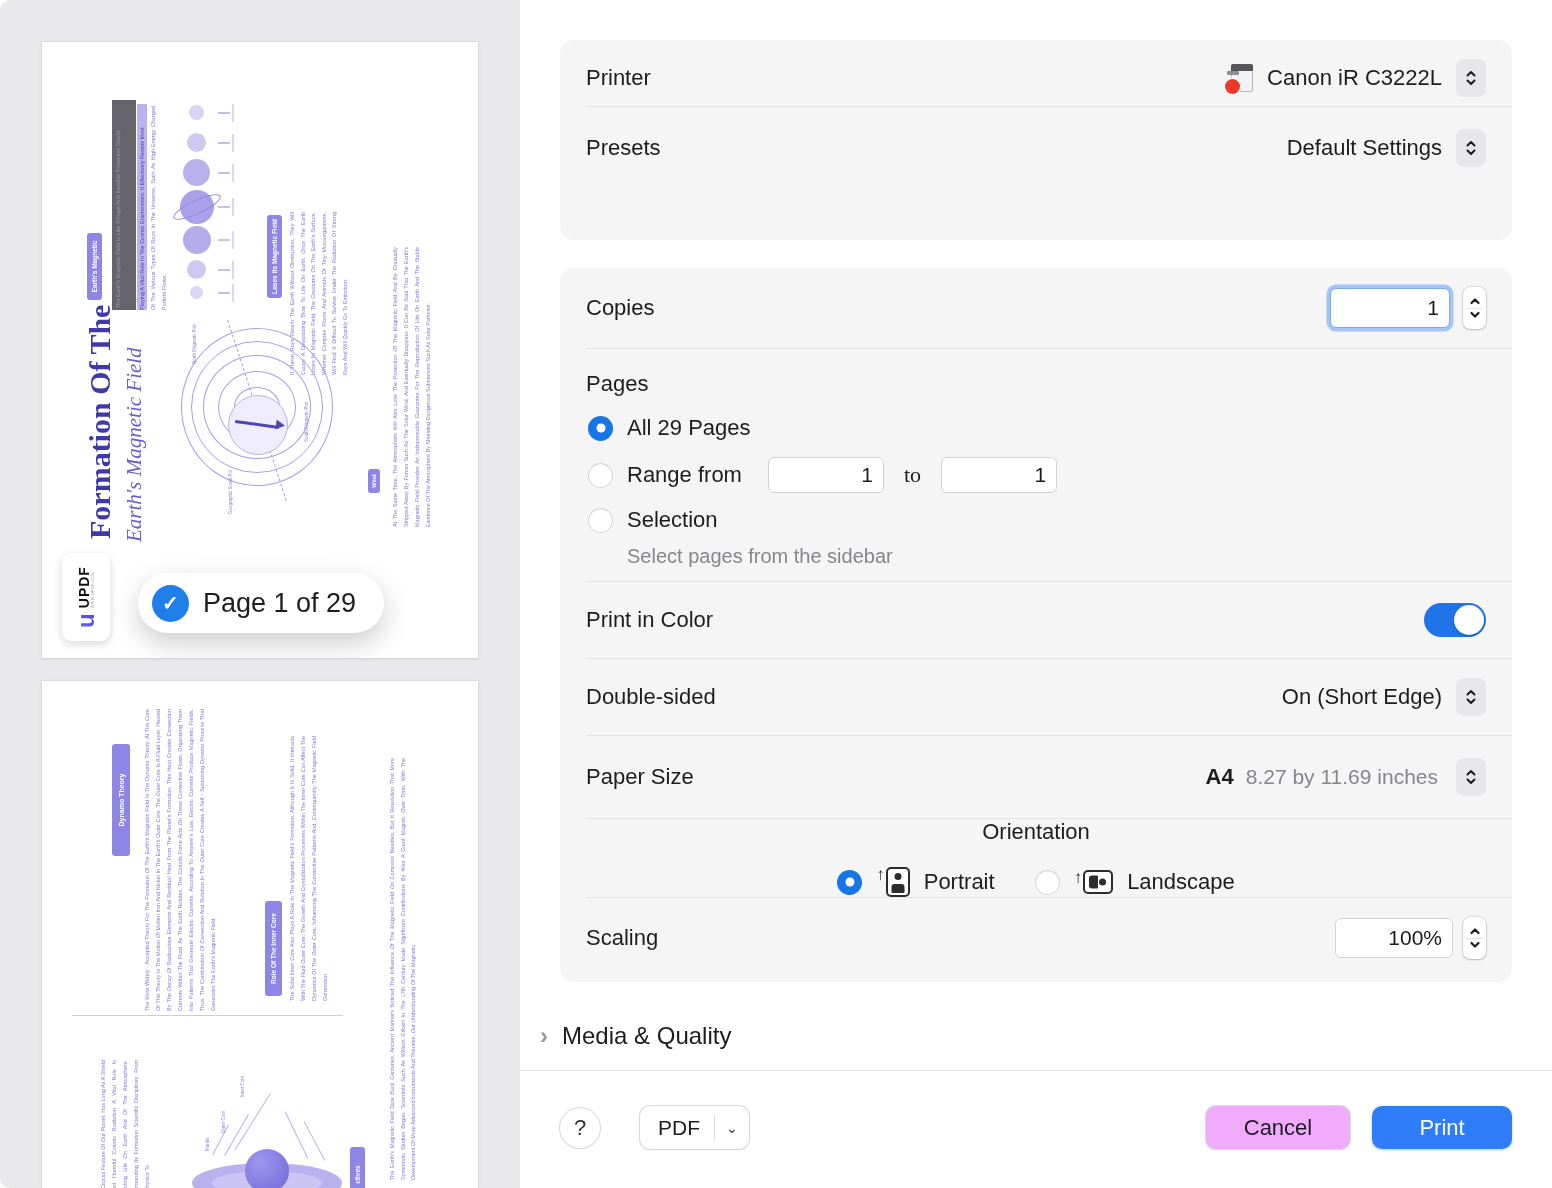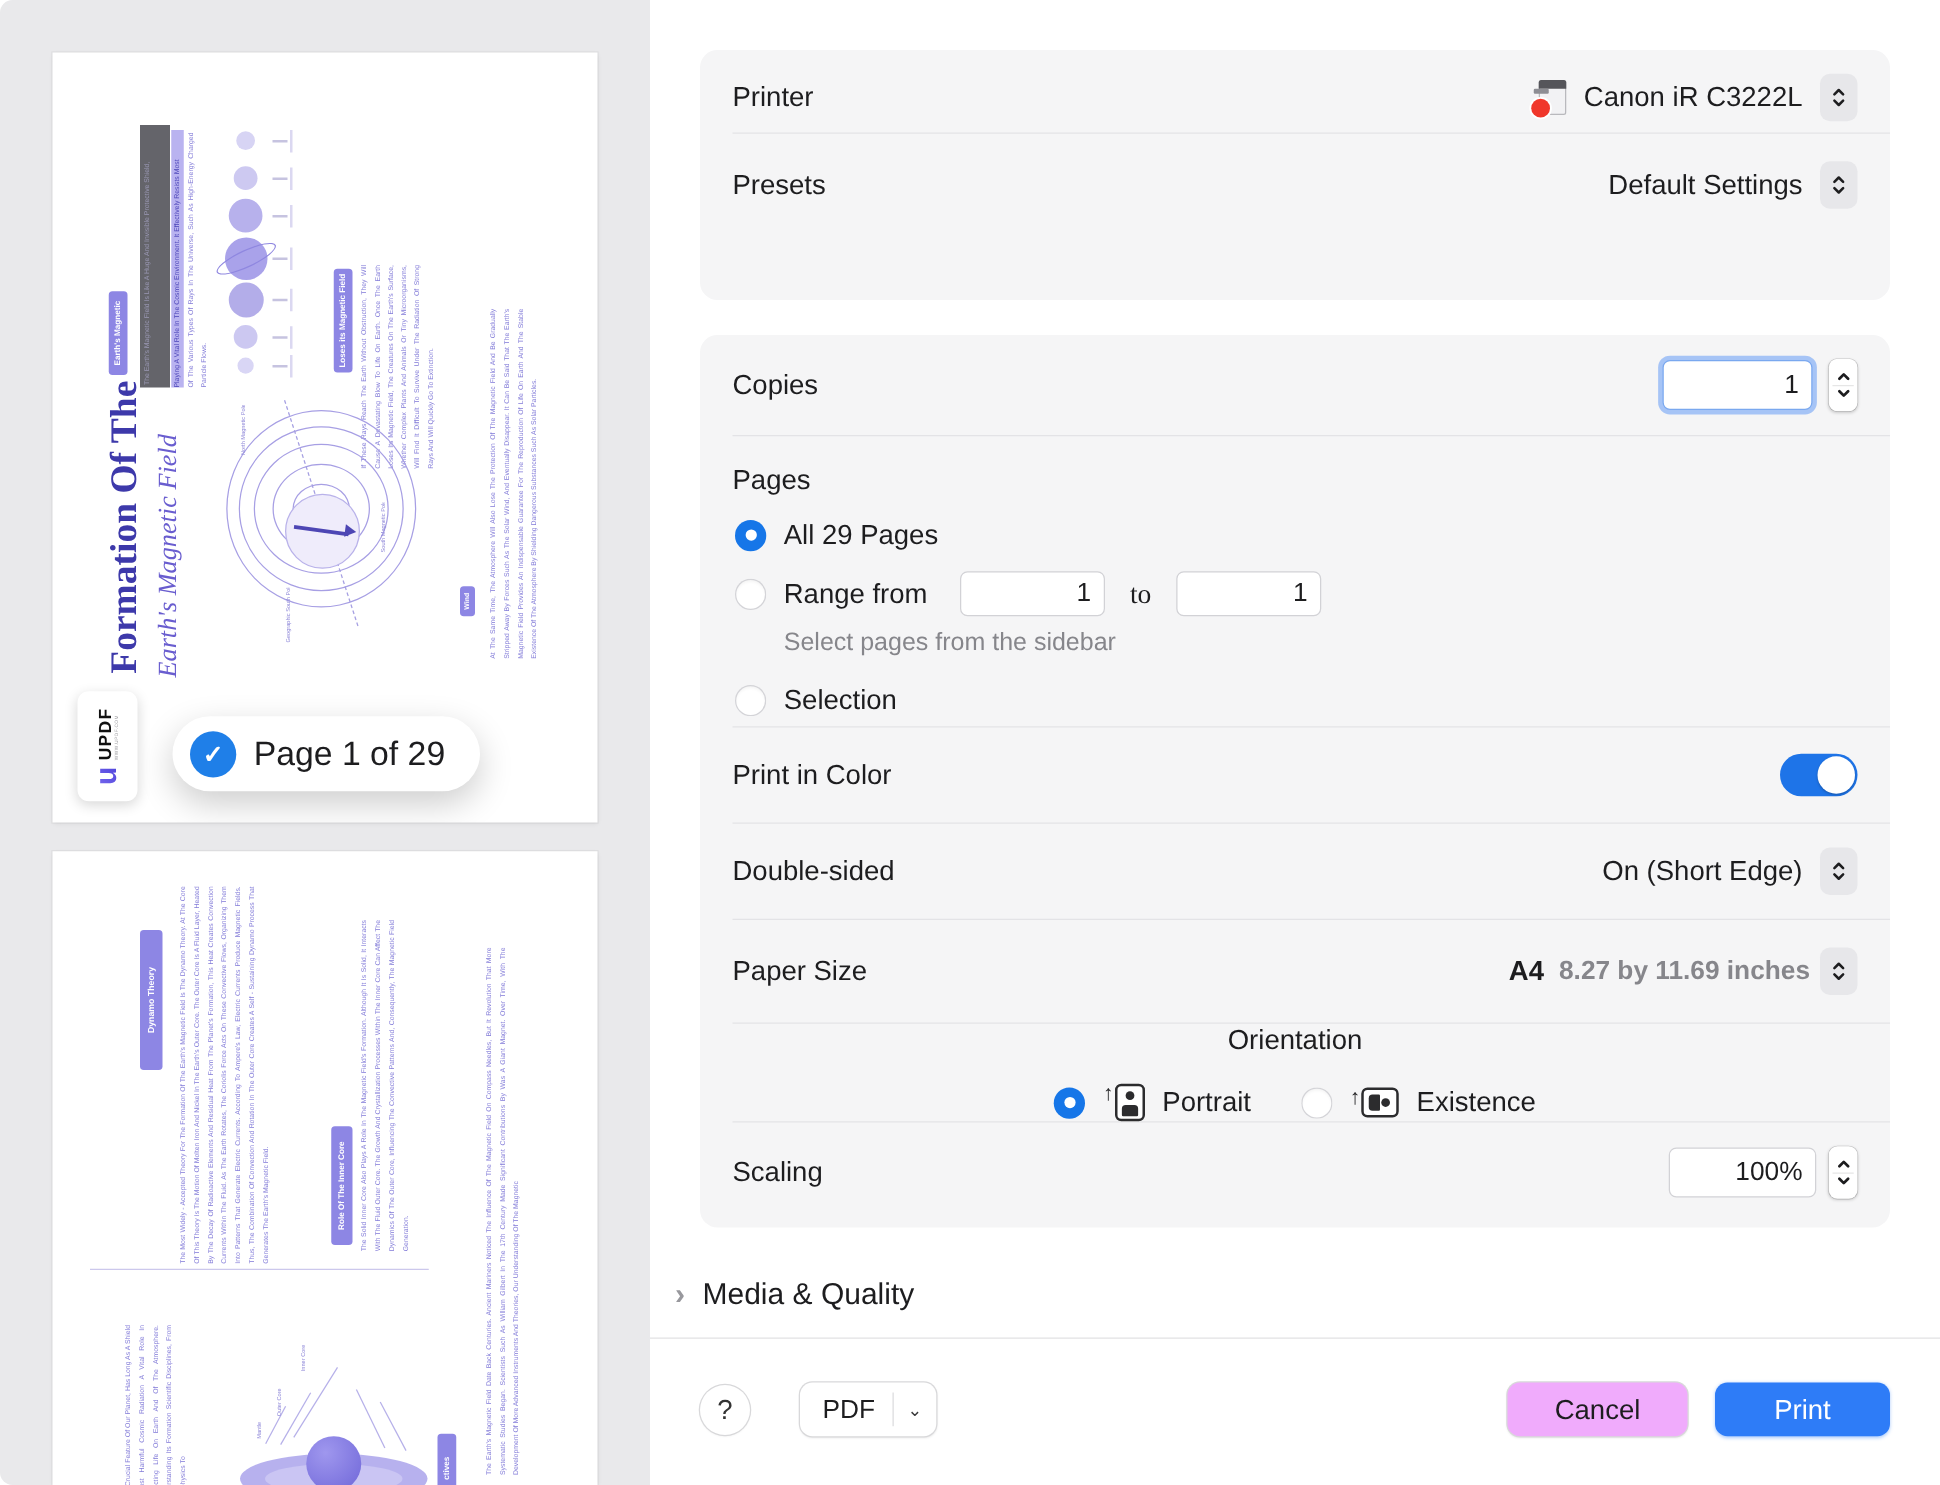--- a/index.html
+++ b/index.html
@@ -281,26 +281,26 @@
         <span class="radio on"></span>
         <span class="rowlabel" style="margin-left:14px;">All 29 Pages</span>
       </div>
       <div class="row" style="height:48px; padding-left:28px;">
         <span class="radio off"></span>
         <span class="rowlabel" style="margin-left:14px;">Range from</span>
         <input class="textbox" style="width: 116px; height: 36px; margin-left: 26px;" value="1">
         <span class="rowlabel" style="margin:0 20px;font-family:Liberation Serif, serif;">to</span>
         <input class="textbox" style="width: 116px; height: 36px;" value="1">
       </div>
-      <div class="row" style="height:40px; padding-left:67px; padding-bottom:10px;">
-        <span class="graytxt" style="font-size:20px;">Select pages from the sidebar</span>
-      </div>
       <div class="row" style="height:42px; padding-left:28px;">
         <span class="radio off"></span>
         <span class="rowlabel" style="margin-left:14px;">Selection</span>
+      </div>
+      <div class="row" style="height:40px; padding-left:67px; padding-bottom:10px;">
+        <span class="graytxt" style="font-size:20px;">Select pages from the sidebar</span>
       </div>
       <div class="sep"></div>
 
       <div class="row" style="height:76px;">
         <span class="rowlabel">Print in Color</span>
         <span class="spacer"></span>
         <span class="toggle">
             <span class="knob"></span>
           </span>
       </div>
@@ -316,21 +316,21 @@
               <path d="M2.5 12.5 L6 16 L9.5 12.5" fill="none" stroke="#1d1d1f" stroke-width="2" stroke-linecap="round" stroke-linejoin="round"></path>
             </svg>
         </span>
       </div>
       <div class="sep"></div>
 
       <div class="row" style="height:82px;text-align:right;">
         <span class="rowlabel">Paper Size</span>
         <span class="spacer"></span>
         <span class="rowlabel" style="font-weight:bold; margin-right:12px;">A4</span>
-        <span class="graytxt" style="font-size:21px; margin-right:8px;font-weight:bold;">8.27 by 11.69 inches</span>
+        <span class="graytxt" style="font-size:21px; margin-right:18px;">8.27 by 11.69 inches</span>
         <span class="dd-stepper">
           <svg class="chev-svg" width="12" height="20" viewBox="0 0 12 20">
               <path d="M2.5 7.5 L6 4 L9.5 7.5" fill="none" stroke="#1d1d1f" stroke-width="2" stroke-linecap="round" stroke-linejoin="round"></path>
               <path d="M2.5 12.5 L6 16 L9.5 12.5" fill="none" stroke="#1d1d1f" stroke-width="2" stroke-linecap="round" stroke-linejoin="round"></path>
             </svg>
         </span>
       </div>
       <div class="sep"></div>
 
       <div class="row" style="height:78px;flex-direction:column;">
@@ -348,21 +348,21 @@
           <span class="rowlabel">Portrait</span>
           <span style="width:12px;"></span>
           <span class="radio off"></span>
           <span style="display:flex; align-items:center;">
             <span class="pagearrow">↑</span>
             <span class="pageicon landscape">
                 <span class="pi-head"></span>
                 <span class="pi-body"></span>
               </span>
           </span>
-          <span class="rowlabel">Existence</span>
+          <span class="rowlabel">Landscape</span>
         </span>
       </div>
       <div class="sep"></div>
 
       <div class="row" style="height:80px;">
         <span class="rowlabel">Scaling</span>
         <span class="spacer"></span>
         <input class="textbox" style="width: 118px; height: 40px; margin-right: 10px;" value="100%">
         <span class="w-stepper">
           <span class="mid"></span>

